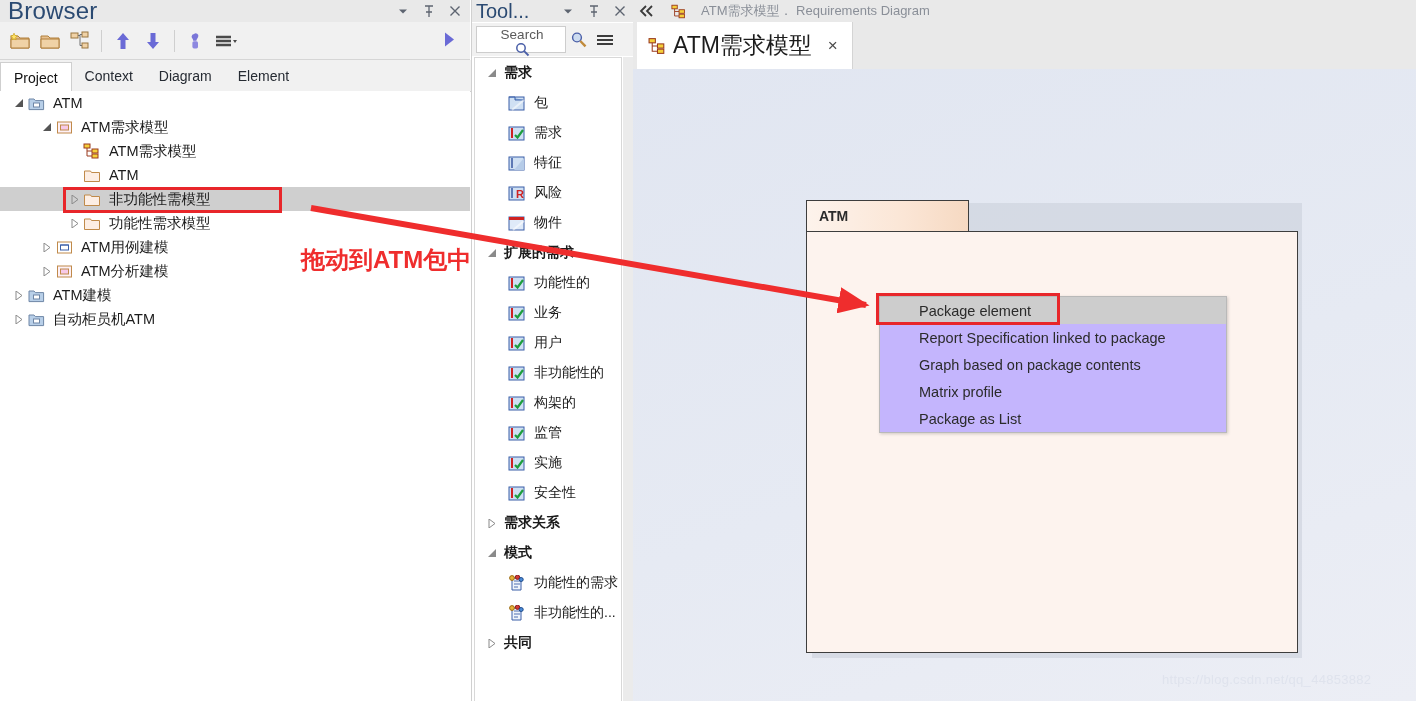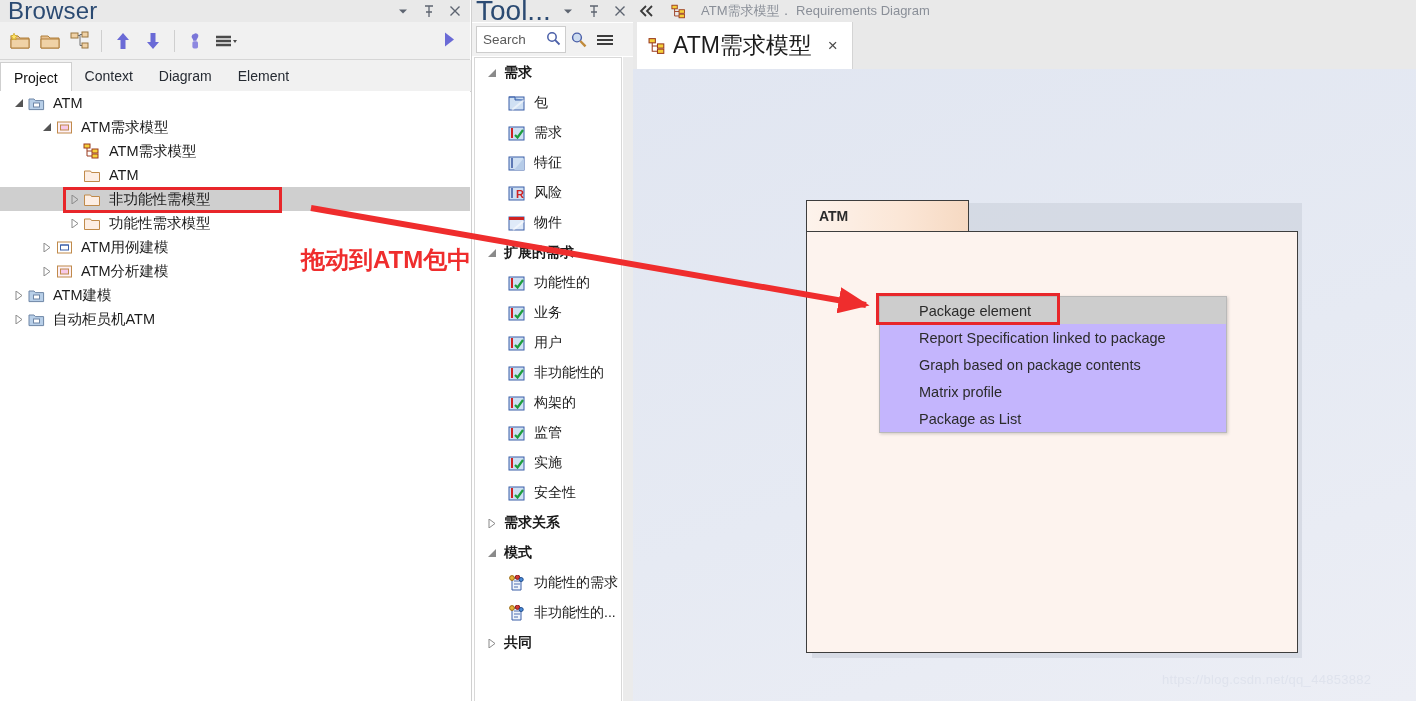--- a/index.html
+++ b/index.html
@@ -55,30 +55,30 @@
   .trow{position:relative;height:24px;display:flex;align-items:center;white-space:nowrap;cursor:default;}
   .trow.sel{background:#cfcfcf;}
   .twist{width:16px;height:24px;display:flex;align-items:center;justify-content:center;flex:0 0 16px;}
   .ticon{width:20px;height:24px;display:flex;align-items:center;justify-content:center;flex:0 0 20px;}
   .tlabel{font-size:14.5px;color:#1b1b1b;padding-left:7px;}
 
   
   #toolbox-panel{position:absolute;left:471px;top:0;width:162px;height:701px;background:#fff;
     border-left:1px solid #d0d0d0;box-sizing:border-box;}
   #toolbox-caption{left:0;top:0;width:161px;height:22px;background:#e9e9e9;}
-  #toolbox-caption .panel-title{font-size:28px;padding-left:4px;line-height:22px;margin-top:-1px;text-align:right;}
+  #toolbox-caption .panel-title{font-size:20px;padding-left:4px;line-height:22px;margin-top:-1px;text-align:right;}
   #toolbox-cap-btns{right:6px;top:4px;}
 
   #toolbox-search{
     position:absolute;left:0;top:23px;width:161px;height:33px;background:#f1f1f1;
     display:flex;align-items:center;box-sizing:border-box;
   }
   #search-box{
     width:90px;height:27px;margin-left:4px;background:#fff;border:1px solid #cdcdcd;
-    display:flex;align-items:center;justify-content:space-between;box-sizing:border-box;padding:0 4px 0 6px;
+    display:flex;align-items:center;justify-content:space-between;box-sizing:border-box;padding:0 4px 0 6px;flex-direction:column;
   }
   #search-text{font-size:13.5px;color:#5a5a5a;}
   .tbx-ico{width:26px;height:27px;display:flex;align-items:center;justify-content:center;cursor:default;}
 
   #toolbox-list{
     position:absolute;left:2px;top:57px;width:148px;height:644px;background:#fff;
     border:1px solid #d8d8d8;border-bottom:none;box-sizing:border-box;overflow:hidden;
   }
   #toolbox-scroll{position:absolute;left:151px;top:57px;width:10px;height:644px;background:#ebebeb;}
   .grp{height:30px;display:flex;align-items:center;padding-left:12px;cursor:default;}

